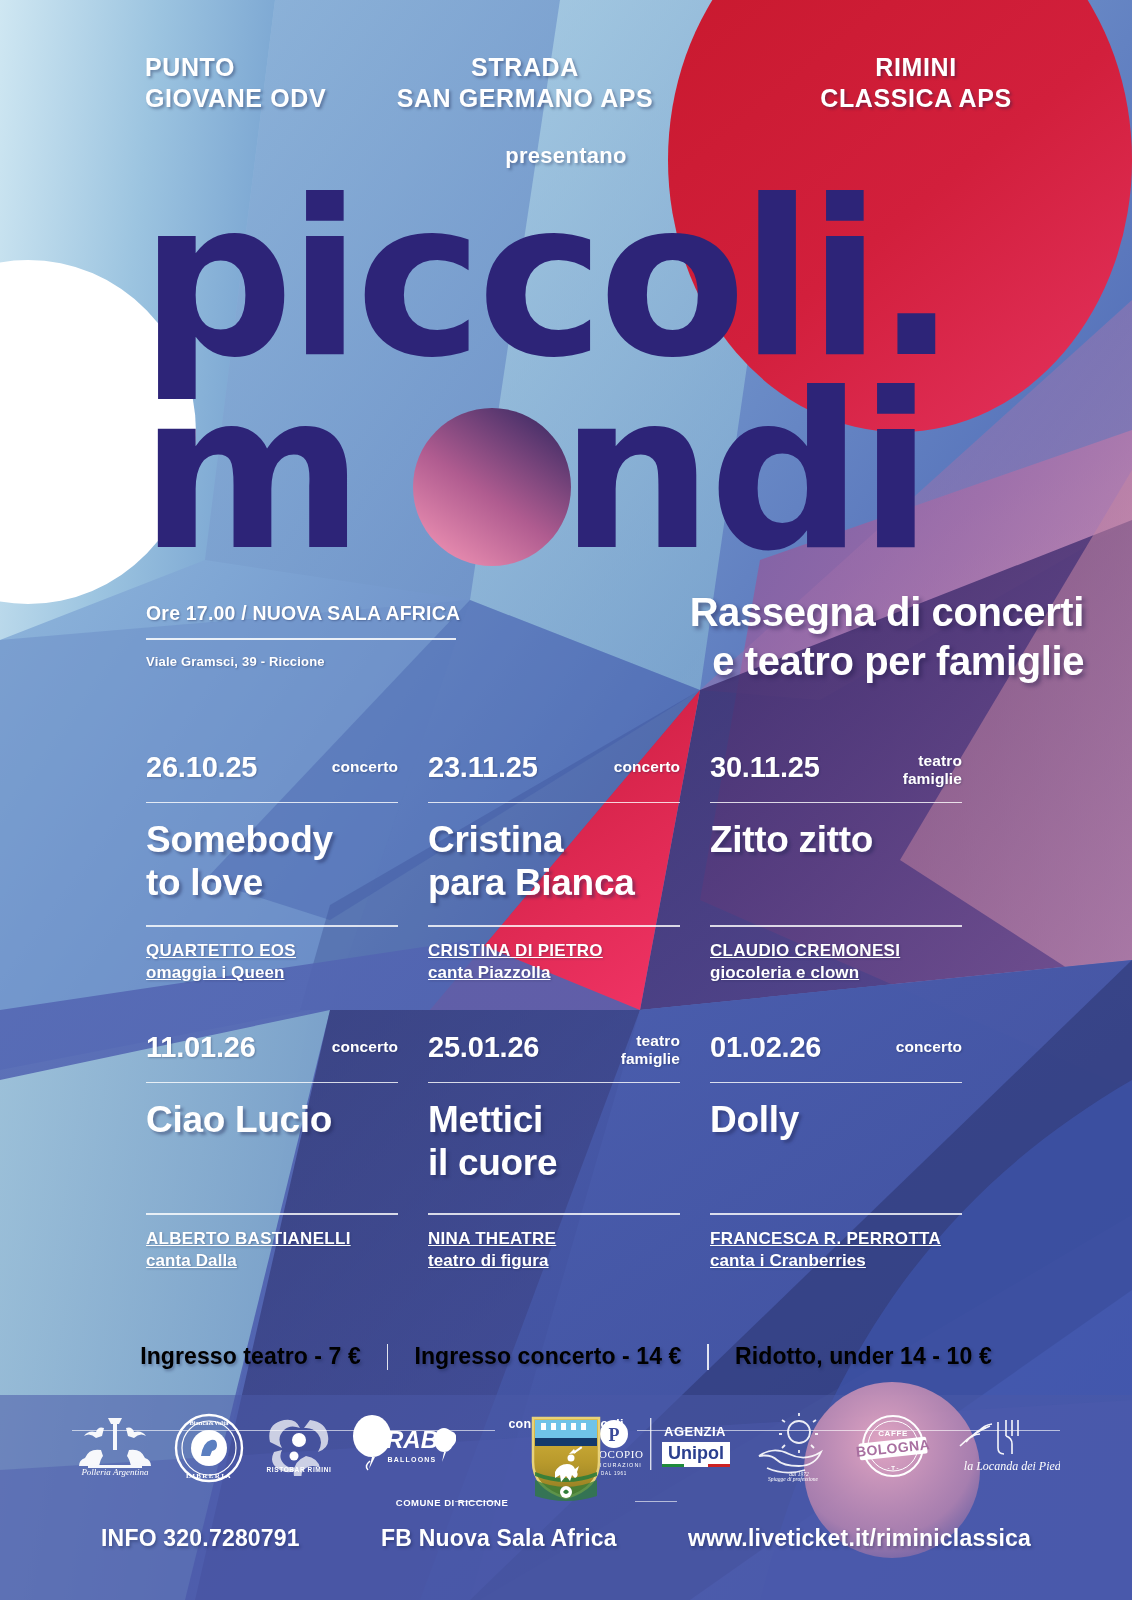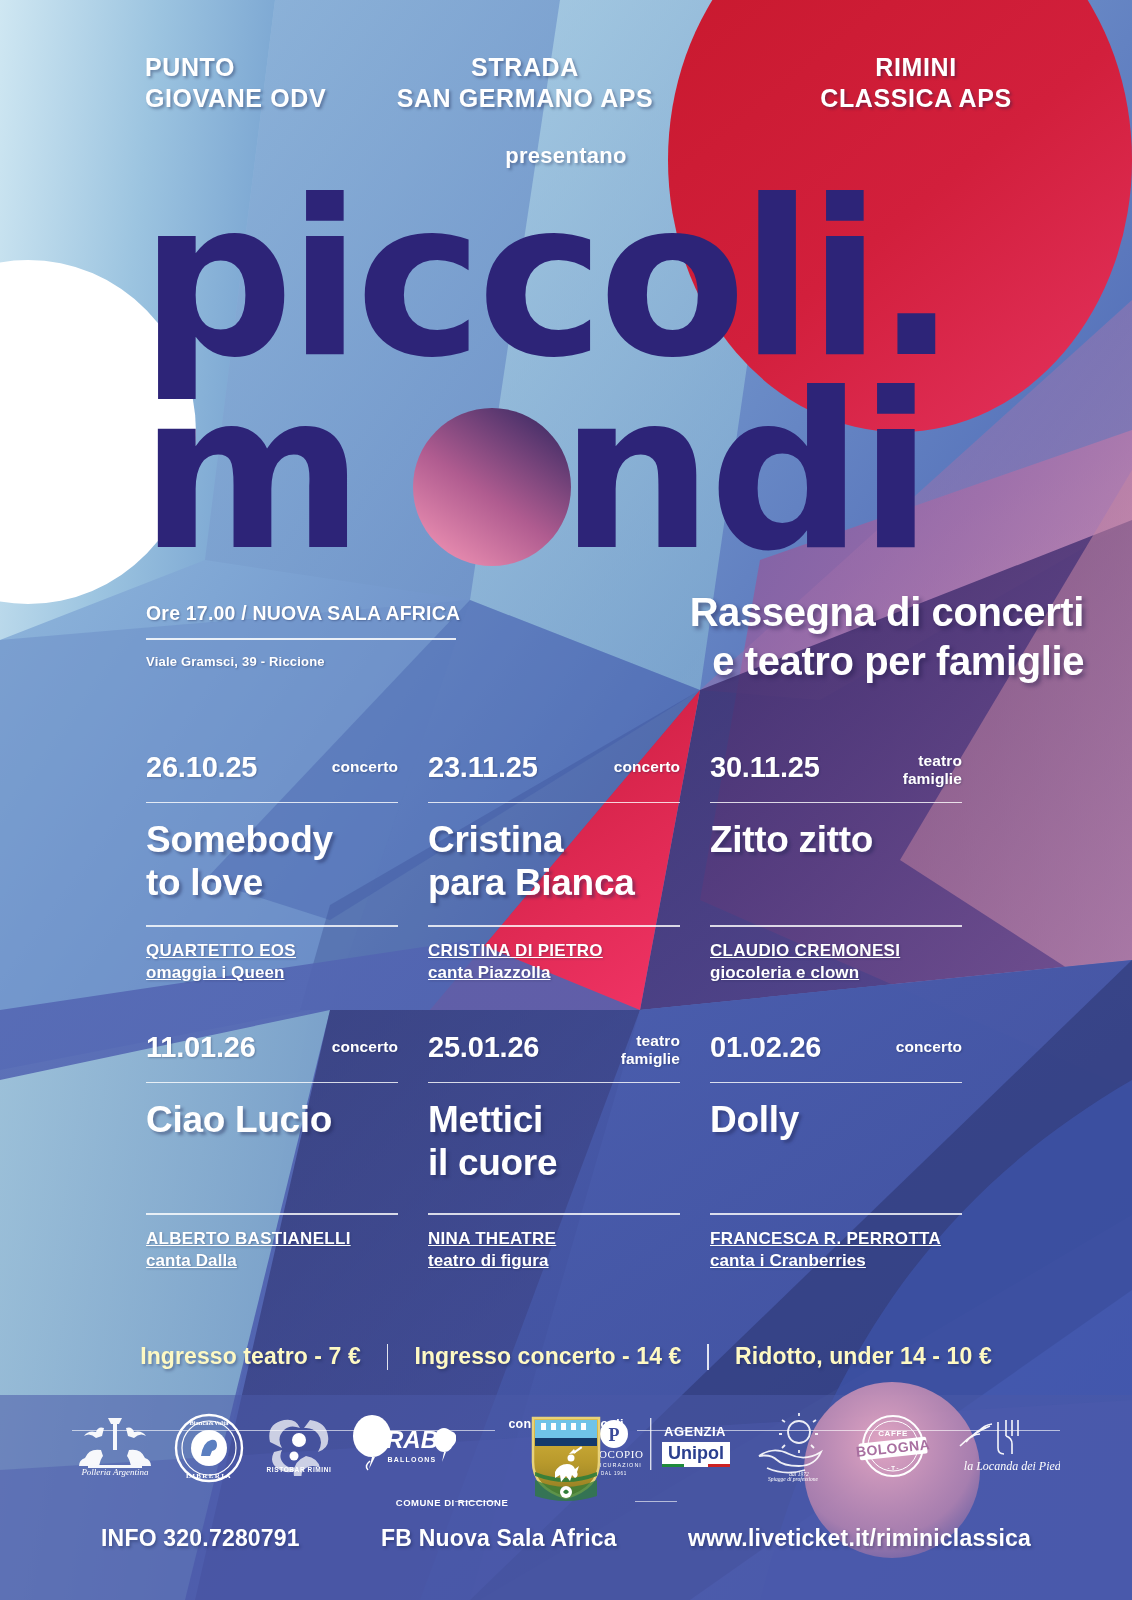--- a/index.html
+++ b/index.html
@@ -106,21 +106,21 @@
   .ev-who .b{ font-size:17px; font-weight:700; letter-spacing:.1px;
     text-shadow:1px 1px 2px rgba(20,30,70,.30); }
 
   
   .r2 .ev-title{ min-height:104px; }
 
   
   .prices{
     position:absolute; left:0; top:1343px; width:1132px;
     display:flex; align-items:center; justify-content:center;
-    color:#fef9c3; font-size:23px; font-weight:700; letter-spacing:.1px;
+    color:#000000; font-size:23px; font-weight:700; letter-spacing:.1px;
     text-shadow:1.5px 1.5px 3px rgba(20,30,70,.35);
   }
   .prices .sep{ display:inline-block; width:1.6px; height:26px;
     background:rgba(255,255,255,.85); margin:0 26px; }
 
   
   .patro{
     position:absolute; left:0; top:1398px; width:1132px;
     display:flex; align-items:flex-end;
     padding:0 72px;

